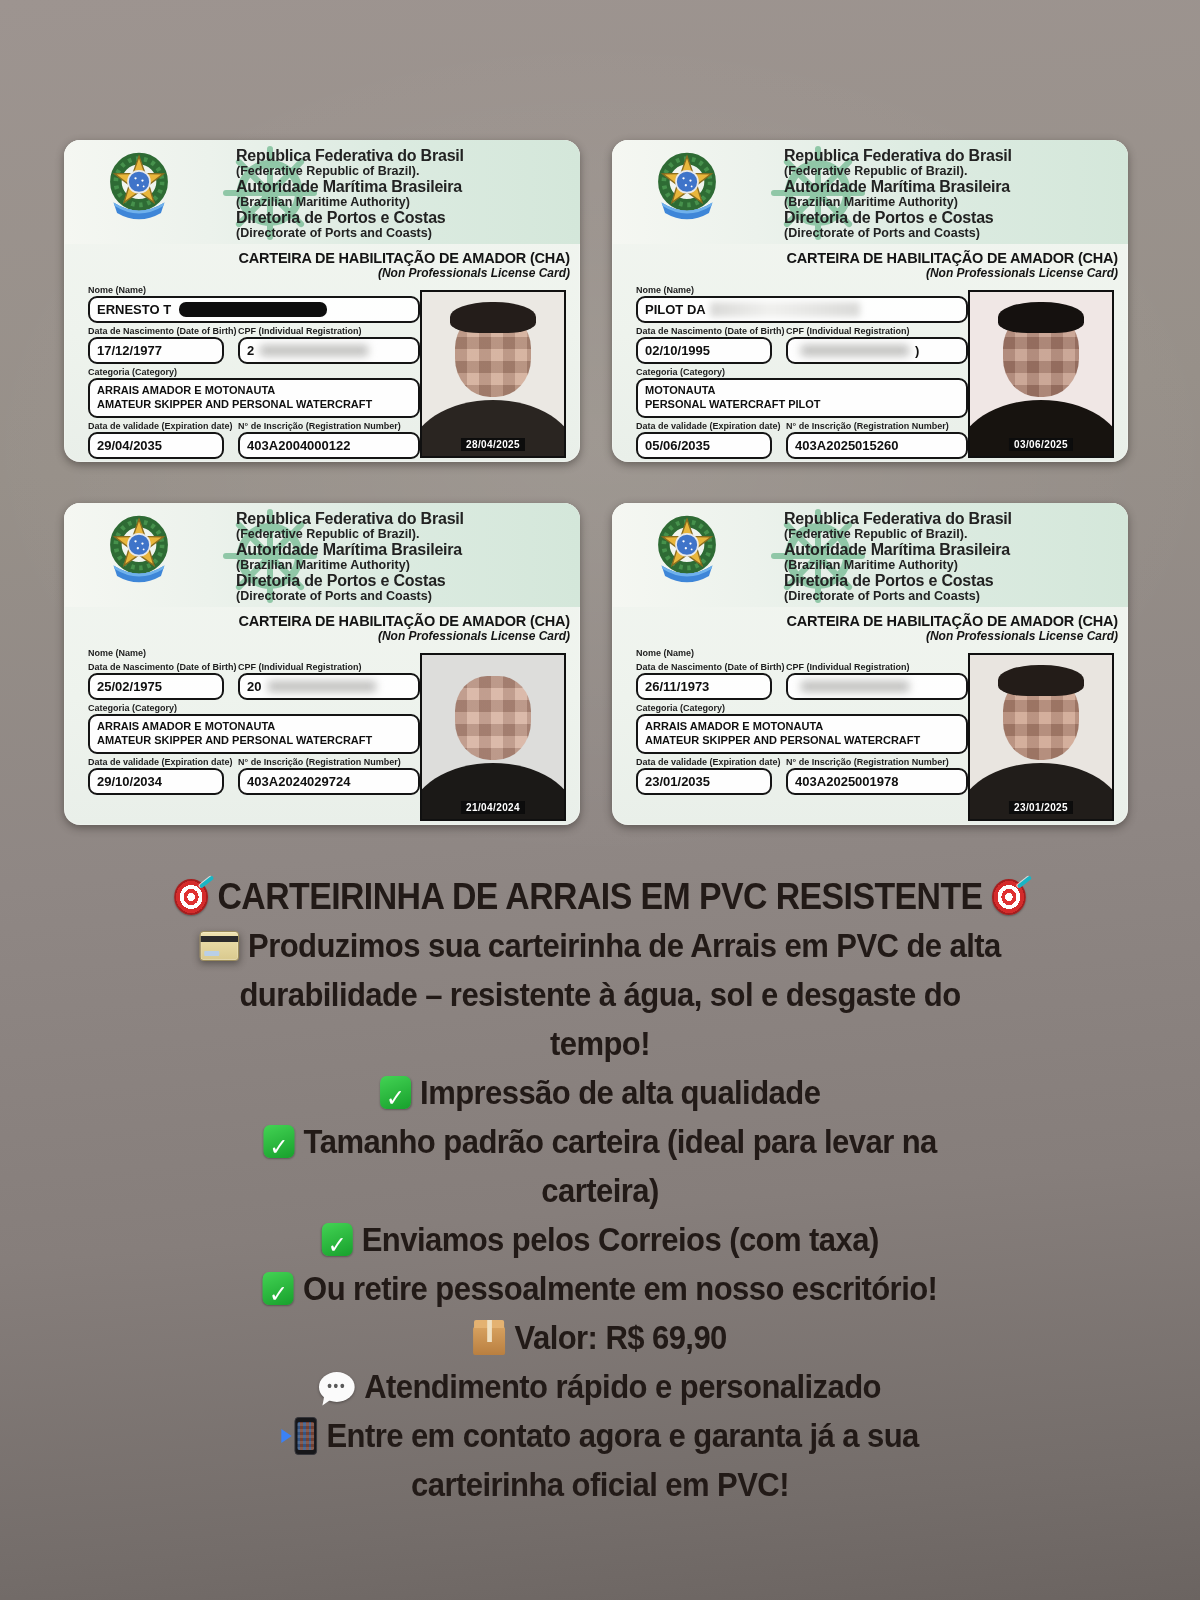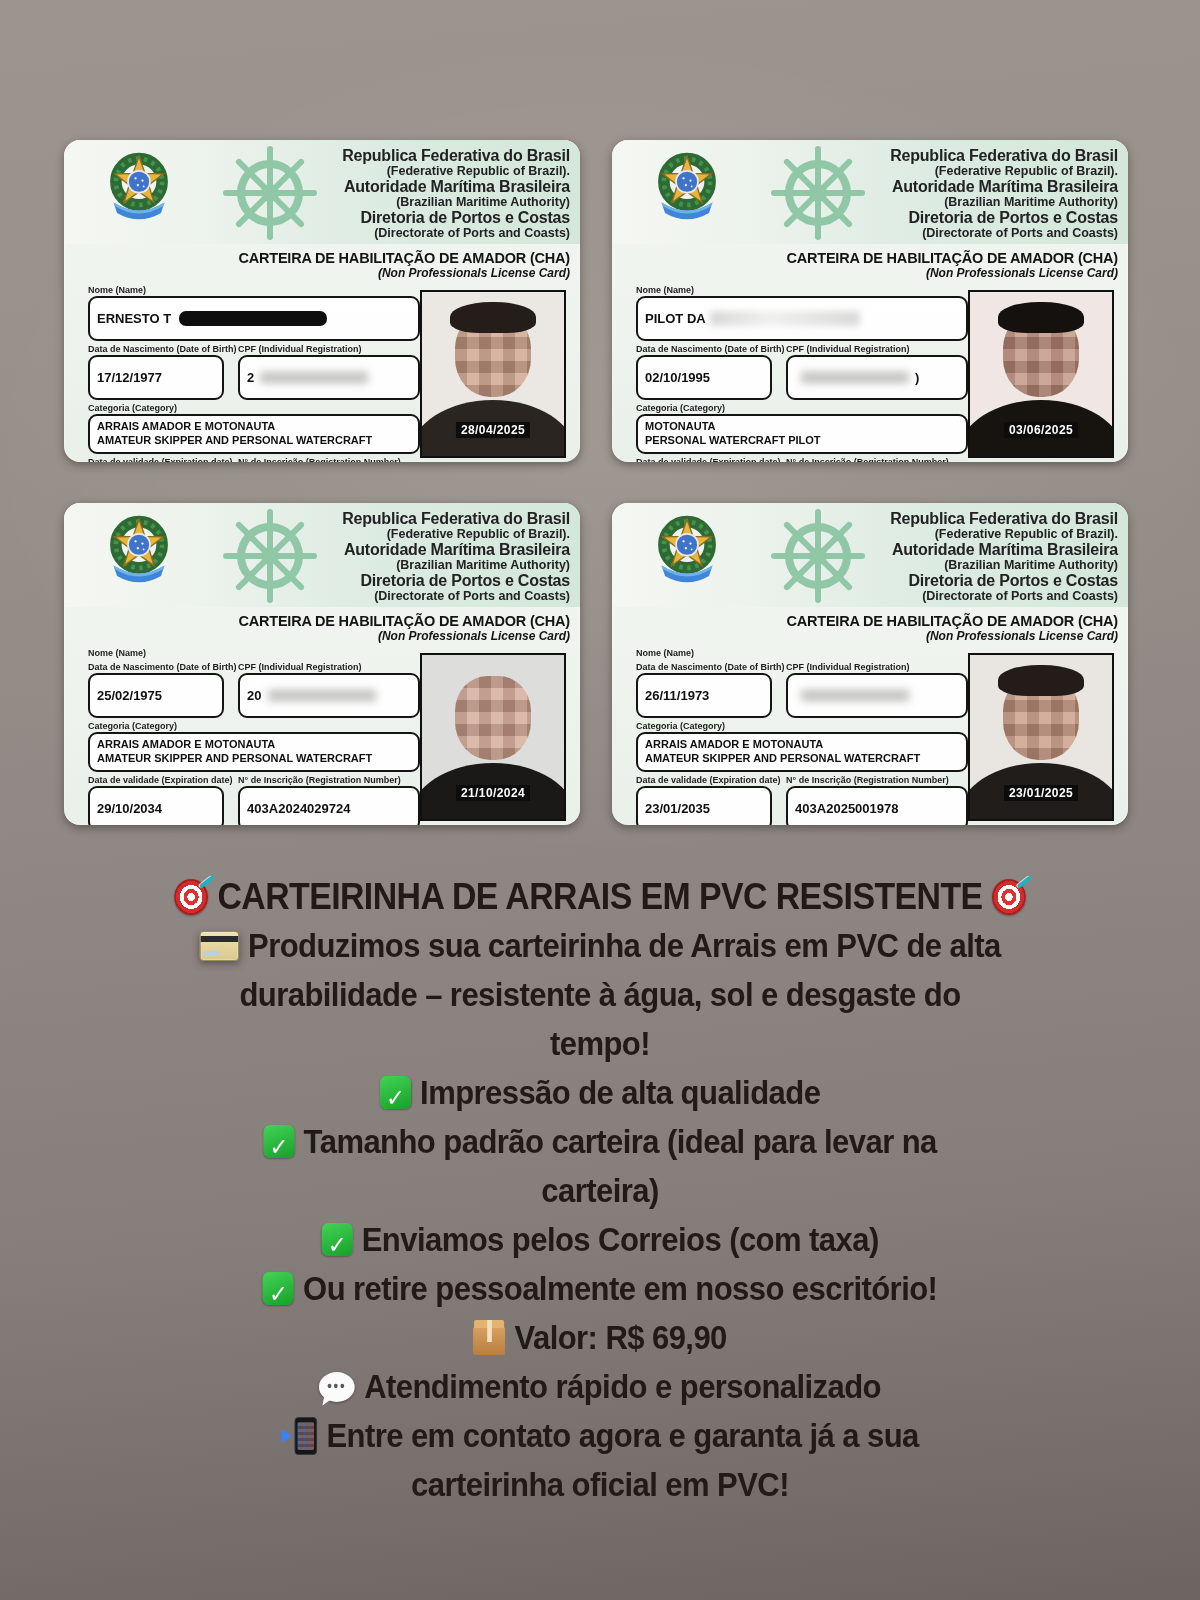--- a/index.html
+++ b/index.html
@@ -24,34 +24,34 @@
     box-shadow:0 3px 8px rgba(35,30,26,.45), 0 0 0 1px rgba(255,255,255,.25) inset;
     color:#1c1c1c;
   }
   .card-top{
     position:relative;height:104px;
     background:linear-gradient(90deg,#f5f7f2 0%,#ecf2ec 28%,#dcebe1 62%,#d4e7da 100%);
     border-radius:14px 14px 0 0;
   }
   .arms{position:absolute;left:38px;top:7px}
   .wheel{position:absolute;left:158px;top:5px}
-  .hdr{position:absolute;top:7px;right:10px;width:334px;text-align:right;color:#222}
+  .hdr{position:absolute;top:7px;right:10px;width:334px;text-align:left;color:#222}
   .hl{font-size:16px;font-weight:bold;line-height:1.07;letter-spacing:-.2px}
   .hs{font-size:12.5px;font-weight:bold;line-height:1.12}
 
   .twrap{padding:6px 10px 0 126px;text-align:right;color:#141414}
   .t1{font-size:14.5px;font-weight:bold;letter-spacing:-.2px;white-space:nowrap}
   .t2{font-size:12px;font-weight:bold;font-style:italic}
 
   .card-body{display:flex;gap:0;padding:2px 14px 0 24px}
   .fields{flex:1;min-width:0}
   .flabel{font-size:9px;font-weight:bold;color:#1d1d1d;margin:3px 0 1px;white-space:nowrap}
   .fbox{
     border:2px solid #141414;background:rgba(255,255,255,.92);border-radius:9px;
-    padding:11px 7px;font-size:13px;font-weight:bold;color:#0f0f0f;
+    padding:2px 7px;font-size:13px;font-weight:bold;color:#0f0f0f;
     min-height:19px;display:flex;align-items:center;white-space:nowrap;overflow:hidden;
   }
   .frow{display:flex;gap:14px}
   .fcol-l{width:41%}
   .fcol-r{flex:1;min-width:0}
   .catbox{display:block;font-size:11px;line-height:1.25;padding-top:4px;padding-bottom:4px}
 
   .name-redact{display:inline-block;vertical-align:middle}
   .r-bar{width:148px;height:15px;background:#0e0e0e;border-radius:7px;margin-left:8px}
   .r-blur{width:150px;height:15px;margin-left:4px;border-radius:3px;
@@ -67,22 +67,22 @@
   }
   .p-shirt{position:absolute;bottom:0;left:-8%;right:-8%;height:34%;background:var(--pshirt,#222);
            border-radius:50% 50% 0 0/95% 95% 0 0}
   .p-head{position:absolute;top:13%;left:23%;width:54%;height:51%;
     background-color:var(--pskin,#c9a28e);border-radius:42% 42% 46% 46%;
     background-image:
       repeating-linear-gradient(0deg, rgba(60,30,20,.16) 0 12px, rgba(255,235,220,.15) 12px 24px),
       repeating-linear-gradient(90deg, rgba(70,35,25,.18) 0 12px, rgba(255,240,225,.13) 12px 24px);}
   .p-hair{position:absolute;top:6%;left:20%;width:60%;height:19%;background:var(--phair,#221b18);
           border-radius:48% 48% 34% 34%}
-  .p-stamp{position:absolute;bottom:18px;left:50%;transform:translateX(-50%);
-           background:#0c0c0c;color:#fff;font-size:12px;font-weight:bold;
+  .p-stamp{position:absolute;bottom:5px;left:50%;transform:translateX(-50%);
+           background:#0c0c0c;color:#fff;font-size:10px;font-weight:bold;
            padding:1px 5px;letter-spacing:.4px;white-space:nowrap}
 
   
   .promo{
     position:absolute;left:0;right:0;top:872px;text-align:center;
     color:#221a17;transform:scaleX(.94);transform-origin:50% 0;
   }
   .promo-line{
     height:49px;display:flex;align-items:center;justify-content:center;gap:10px;
     font-weight:bold;font-size:33px;letter-spacing:-.6px;white-space:nowrap;
@@ -410,21 +410,21 @@
               <span>403A2024029724</span>
             </div>
           </div>
         </div>
       </div>
 
       <div class="photo" style="--pbg: #dddddb; --pskin: #cfa898; --pshirt: #1b1917; --phair: #d3ab9b;">
         <div class="p-shirt"></div>
         <div class="p-head"></div>
 
-        <div class="p-stamp">21/10/2024</div>
+        <div class="p-stamp">21/04/2024</div>
       </div>
     </div>
   </article>
 </div>
 <div id="slot3" class="card-slot">
   <article class="card">
     <div class="card-top">
       <span class="arms">
         <svg width="74" height="88" viewBox="0 0 64 76">
           <circle cx="32" cy="30" r="20" fill="none" stroke="#2e6b34" stroke-width="10"></circle>

